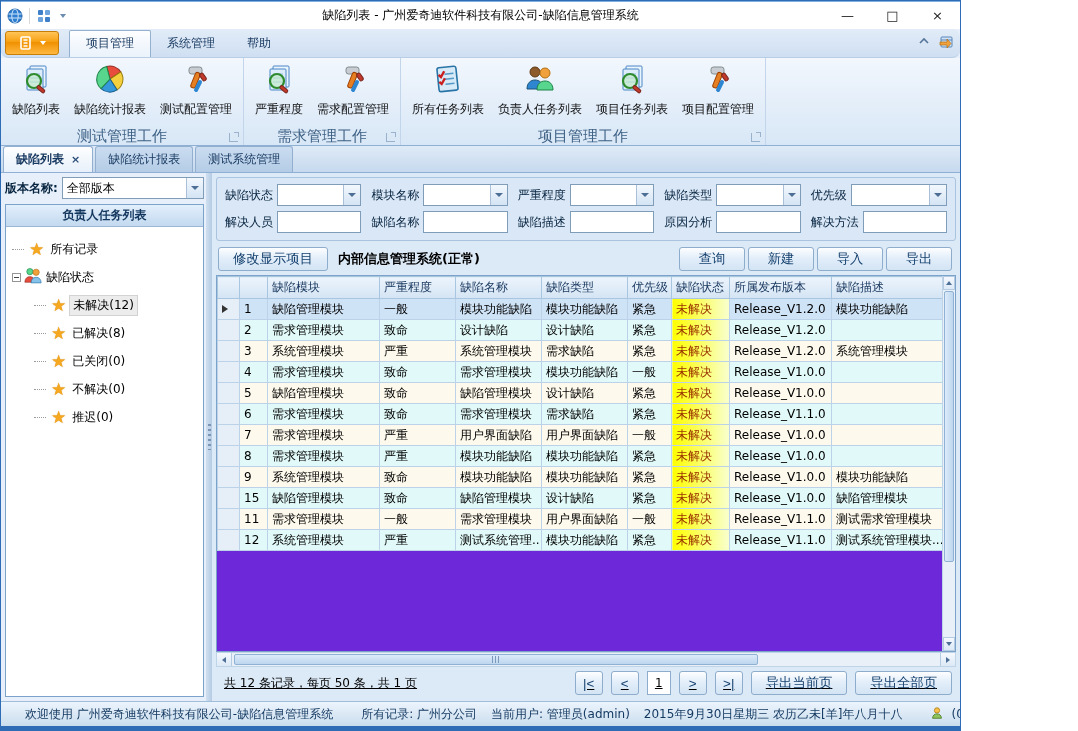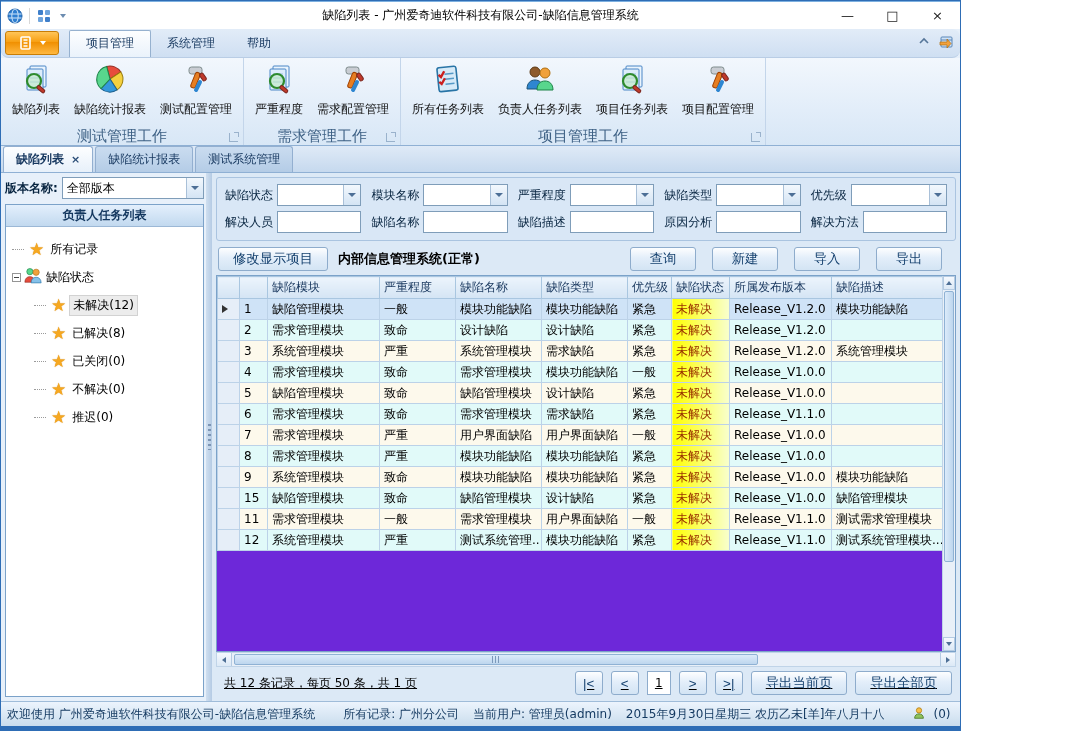--- a/index.html
+++ b/index.html
@@ -72,21 +72,21 @@
   .frow:first-child { margin-top:0; }
   .ffield { flex:1; display:flex; align-items:center; gap:4px; min-width:0; }
   .ffield label { white-space:nowrap; color:#06233f; }
   .ffield .fbox { flex:1; min-width:0; }
   .tinput { height:22px; background:#fff; border:1px solid #7f9db9; width:100%; }
 
   .toolrow { display:flex; align-items:center; margin:6px 2px 4px 2px; gap:10px; }
   .btn { height:24px; padding:0 14px; background:linear-gradient(#fdfeff,#e3eefa 45%,#d3e4f4); border:1px solid #8eaccc; border-radius:3px; color:#14406e; display:inline-flex; align-items:center; justify-content:center; white-space:nowrap; cursor:default; }
   .sysname { font-weight:bold; font-size:13px; color:#000; }
   .toolrow .spacer { flex:1; }
-  .toolrow .actions { display:flex; gap:16px; margin-right:12px; }
+  .toolrow .actions { display:flex; gap:3px; margin-right:2px; }
   .toolrow .actions .btn { min-width:66px; }
 
   
   .gridwrap { flex:1; min-height:0; border:1px solid #7ba2c9; background:#6d28d9; position:relative; display:flex; }
   .gridscroll { flex:1; overflow:hidden; }
   table.grid { border-collapse:collapse; table-layout:fixed; width:852px; }
   table.grid th, table.grid td { border:1px solid #bcd2e8; padding:0 4px; height:21px; overflow:hidden; white-space:nowrap; font-weight:normal; text-align:left; }
   table.grid thead th { background:linear-gradient(#ecf4fc,#d4e4f4); color:#17365d; border-color:#a9c6e0; height:22px; }
   tr.r-even td { background:#e1faf9; }
   tr.r-odd td { background:#fdf9ec; }
@@ -115,21 +115,21 @@
   .hthumb i { width:1px; height:7px; background:#7c99ba; }
 
   
   .pager { height:34px; flex:0 0 34px; display:flex; align-items:center; padding:0 4px 2px 8px; gap:8px;text-decoration:underline; }
   .pager .summary { color:#000; }
   .pager .spacer { flex:1; }
   .navbtn { width:28px; height:24px; padding:0; }
   .pageinput { width:24px; height:24px; border:1px solid #8eaccc; text-align:center; background:#fff; font-family:inherit; font-size:12px; }
 
   
-  .statusbar { height:25px; flex:0 0 25px; background:linear-gradient(#ecf4fd,#cadded); border-top:1px solid #9fbcd9; display:flex; align-items:center; color:#11375f; padding:0 6px; gap:14px; }
+  .statusbar { height:25px; flex:0 0 25px; background:linear-gradient(#ecf4fd,#cadded); border-top:1px solid #9fbcd9; display:flex; align-items:center; color:#11375f; padding:0 24px; gap:14px; }
   .statusbar .sspacer { flex:1; }
   .statusbar .grp { display:flex; align-items:center; gap:5px; white-space:nowrap; }
   .ssep { width:1px; height:14px; background:#a9c2da; }
   .bottomedge { height:4px; flex:0 0 4px; background:#2e6db5; }
   .resizegrip { width:10px; height:10px; background:
       radial-gradient(circle at 8px 8px,#8aa3bd 1.2px,transparent 1.5px),
       radial-gradient(circle at 8px 4px,#8aa3bd 1.2px,transparent 1.5px),
       radial-gradient(circle at 4px 8px,#8aa3bd 1.2px,transparent 1.5px); }
   .icon16 { width:16px; height:16px; display:inline-block; }
   .icon32 { width:32px; height:32px; display:inline-block; }

